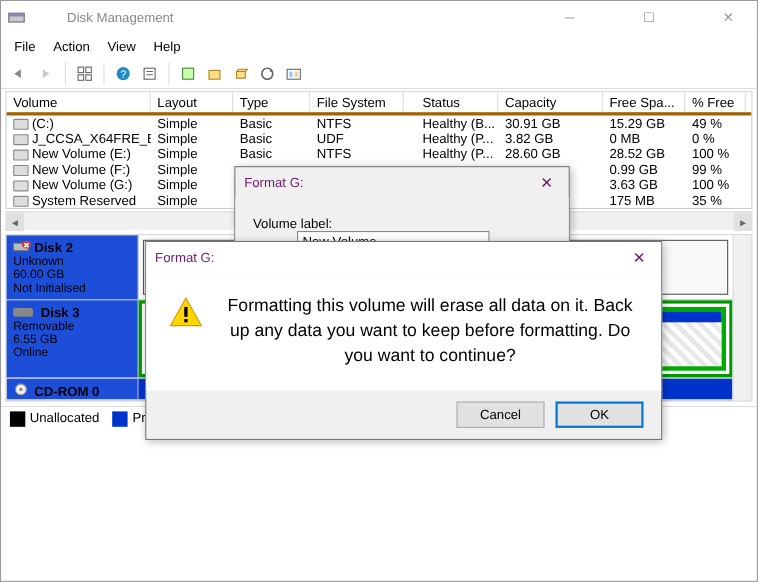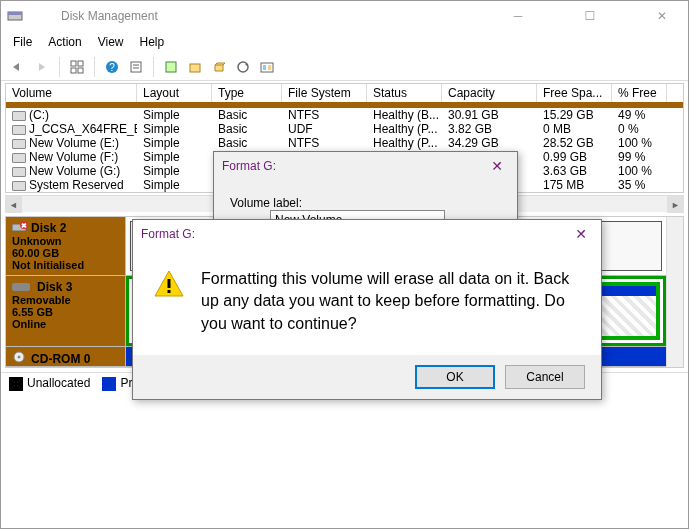--- a/index.html
+++ b/index.html
@@ -10,56 +10,56 @@
 .titlebar .winbtn { width: 40px; height: 30px; display: flex; align-items: center; justify-content: center; color: #999; font-size: 12px; }
 
 .menubar { height: 22px; display: flex; align-items: center; padding: 0 4px; font-size: 12px; }
 .menubar div { padding: 0 8px; }
 
 .toolbar { height: 28px; display: flex; align-items: center; padding: 0 6px; gap: 2px; border-bottom: 1px solid #ddd; }
 .tbtn { width: 22px; height: 22px; display: flex; align-items: center; justify-content: center; border: 1px solid transparent; }
 .tsep { width: 1px; height: 20px; background: #ddd; margin: 0 4px; }
 
 .list { border: 1px solid #ccc; margin: 2px 4px; position: relative; }
-.list-head { display: flex; background: #fff; border-bottom: 6px solid #a16207; }
+.list-head { display: flex; background: #fff; border-bottom: 3px solid #a16207; }
 .list-head div { font-size: 12px; padding: 2px 6px; border-right: 1px solid #ddd; }
 .list-row { display: flex; font-size: 12px; }
 .list-row div { padding: 0px 6px; white-space: nowrap; overflow: hidden; }
 .col-vol { width: 131px; }
 .col-lay { width: 75px; }
 .col-typ { width: 70px; }
 .col-fs  { width: 85px; }
-.col-sta { width: 75px; }
+.col-sta { width: 75px; margin-left: 11px; }
 .col-cap { width: 95px; }
 .col-fre { width: 75px; }
 .col-pct { width: 55px; }
 .vol-icon { display:inline-block; width:14px; height:10px; background:#ddd; border:1px solid #888; border-radius:1px; margin-right:3px; vertical-align:middle; }
 
 .hscroll { height: 17px; background: #f0f0f0; border-top: 1px solid #ddd; margin: 0 4px; display:flex; justify-content:space-between; }
 .hscroll .arr { width:17px; height:17px; background:#e0e0e0; display:flex; align-items:center; justify-content:center; font-size:9px; color:#666;}
 
 .disks { margin: 4px; border: 1px solid #ccc; position:relative; }
 .disk-row { display:flex; border-bottom:1px solid #bbb; }
-.disk-info { width:120px; border-right:1px solid #bbb; padding:4px 6px; font-size:11px; background:#a16207;font-weight:bold; }
+.disk-info { width:120px; border-right:1px solid #bbb; padding:4px 6px; font-size:11px; background:#1d4ed8; }
 .disk-info b { font-size:12px; }
 .disk-icon { display:inline-block; width:18px; height:8px; background:#888; border-radius:2px; margin-right:4px; }
 .disk-vols { flex:1; padding:4px; background:#fff; display:flex; gap:2px; }
 .volbox { border:1px solid #555; font-size:11px; padding:2px 4px; }
 .vb-main { flex:1; border:4px solid #0a0; background: repeating-linear-gradient(45deg, #fff, #fff 4px, #e8e8e8 4px, #e8e8e8 8px);}
 .vb-hdr { background:#03c; height:10px; margin:-2px -4px 2px -4px; }
 .vscroll { width:17px; background:#f0f0f0; border-left:1px solid #ddd; }
 
 .legend { height:22px; display:flex; align-items:center; gap:12px; padding:0 8px; font-size:12px; border-top:1px solid #ddd; }
 .legend .sw { width:14px; height:14px; display:inline-block; margin-right:4px; vertical-align:middle; }
 
 .dialog { position:absolute; background:#f0f0f0; border:1px solid #777; box-shadow:2px 2px 8px rgba(0,0,0,0.3); }
 .dlg-title { height:28px; display:flex; align-items:center; padding:0 8px; font-size:12px; color:#701a75; }
 .dlg-close { margin-left:auto; width:24px; height:24px; display:flex; align-items:center; justify-content:center; font-size:14px; }
 .dlg-body { padding:16px; background:#f0f0f0; font-size:12px; }
-.dlg-warn { display:flex; gap:16px; background:#fff; padding:20px; }
+.dlg-warn { display:flex; gap:16px; background:#fff; padding:20px;text-align:center; }
 .warn-icon svg { width:32px; height:32px; }
 .dlg-btns { display:flex; justify-content:flex-end; gap:10px; padding:10px 16px; }
 .dlg-btn { min-width:80px; height:24px; background:#e1e1e1; border:1px solid #aaa; font-size:12px; }
 .dlg-btn.primary { border:2px solid #0078d7; }
 
 .fmt-input { width:175px; height:20px; border:1px solid #888; background:#fff; margin-left:40px; padding:0 4px; font-size:12px; }
 </style>
 </head>
 <body>
 
@@ -179,21 +179,21 @@
         <div class="col-cap">3.82 GB</div>
         <div class="col-fre">0 MB</div>
         <div class="col-pct">0 %</div>
       </div>
       <div class="list-row">
         <div class="col-vol"><span class="vol-icon"></span>New Volume (E:)</div>
         <div class="col-lay">Simple</div>
         <div class="col-typ">Basic</div>
         <div class="col-fs">NTFS</div>
         <div class="col-sta">Healthy (P...</div>
-        <div class="col-cap">34.29 GB</div>
+        <div class="col-cap">28.60 GB</div>
         <div class="col-fre">28.52 GB</div>
         <div class="col-pct">100 %</div>
       </div>
       <div class="list-row">
         <div class="col-vol"><span class="vol-icon"></span>New Volume (F:)</div>
         <div class="col-lay">Simple</div>
         <div class="col-typ"></div>
         <div class="col-fs"></div>
         <div class="col-sta"></div>
         <div class="col-cap"></div>
@@ -313,16 +313,16 @@
     <span class="warn-icon">
       <svg viewBox="0 0 32 32">
           <path d="M16 3 L30 28 L2 28 Z" fill="#ffd500" stroke="#c90" stroke-width="1"></path>
           <rect x="14.5" y="11" width="3" height="9" fill="#000"></rect>
           <rect x="14.5" y="22" width="3" height="3" fill="#000"></rect>
         </svg>
     </span>
     <span style="line-height:1.4;">Formatting this volume will erase all data on it. Back up any data you want to keep before formatting. Do you want to continue?</span>
   </div>
   <div class="dlg-btns">
+    <button class="dlg-btn">Cancel</button>
     <button class="dlg-btn primary">OK</button>
-    <button class="dlg-btn">Cancel</button>
   </div>
 </div>
 
 </body></html>

